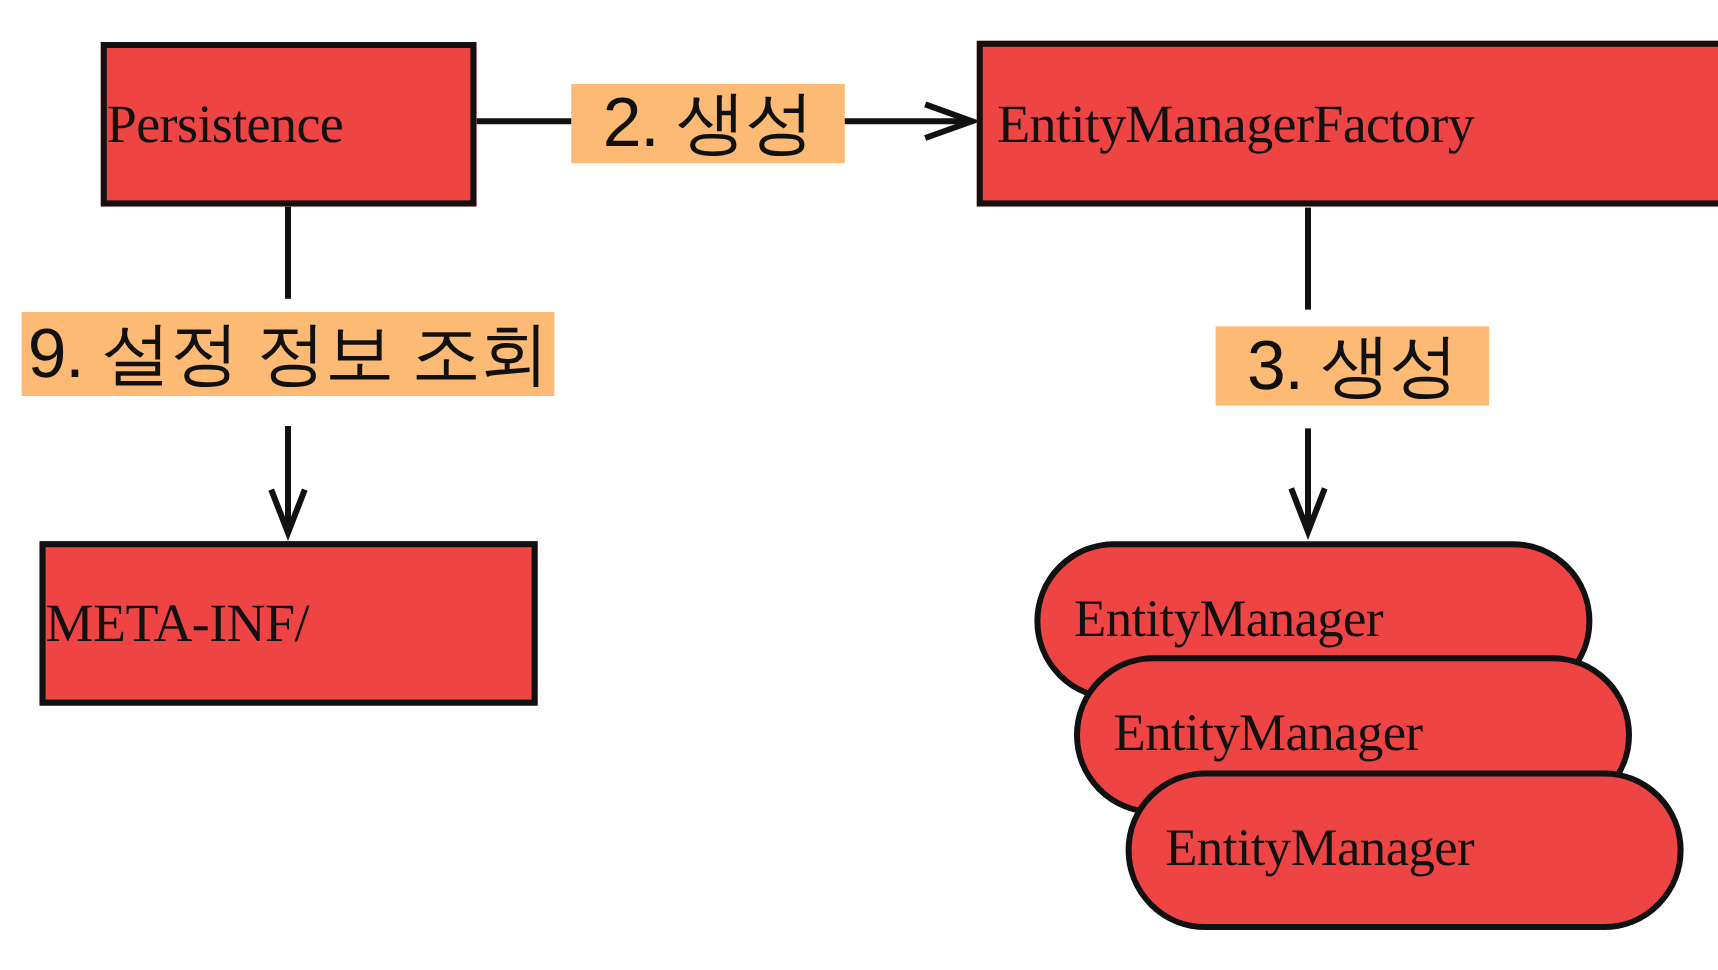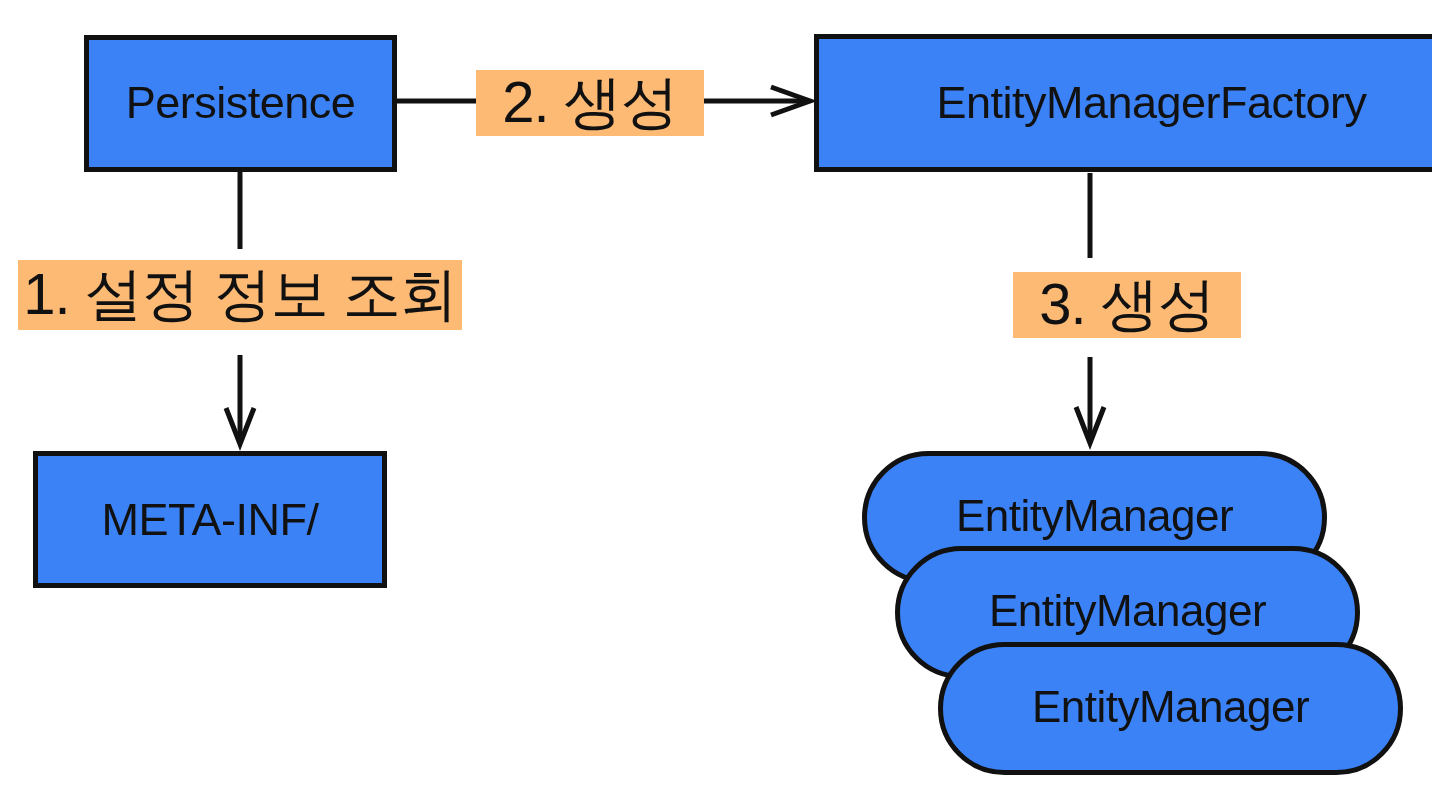--- a/index.html
+++ b/index.html
@@ -25,50 +25,50 @@
     z-index: 0;
   }
   svg.wires line, svg.wires polyline {
     stroke: #111111;
     stroke-width: 5;
     fill: none;
   }
   .node {
     position: absolute;
     box-sizing: border-box;
-    background: #3b82f6;
+    background: #ef4444;
     border: 5px solid #111111;
     display: flex;
     align-items: center;
-    justify-content: center;
     text-align: center;
+    font-family: Liberation Serif, serif;
   }
   .node span {
     font-size: 45px;
     font-weight: 300;
     letter-spacing: -0.5px;
     line-height: 1.25;
     white-space: pre-line;
   }
   .rect-persistence { left: 84px;  top: 35px;  width: 313px; height: 137px; z-index: 2; }
   .rect-emf         { left: 814px; top: 34px;  width: 663px; height: 138px; z-index: 2; padding-left: 12px; }
-  .rect-metainf     { left: 33px;  top: 451px; width: 354px; height: 137px; z-index: 2; }
+  .rect-metainf     { left: 33px;  top: 451px; width: 415px; height: 137px; z-index: 2; }
   .rect-metainf span { line-height: 57px; }
 
   .pill {
     border-radius: 67px;
     width: 465px;
     height: 133px;
   }
   .pill-1 { left: 862px; top: 451px; z-index: 1; }
   .pill-2 { left: 895px; top: 546px; z-index: 3; }
   .pill-3 { left: 938px; top: 642px; z-index: 5; }
   .pill span { font-size: 44px; }
   
-  .pill-1 span, .pill-2 span, .pill-3 span { transform: translateY(-2px); }
+  .pill-1 span, .pill-2 span, .pill-3 span { transform: translateY(-2px); margin-left: 28px; }
 
   .edge-label {
     position: absolute;
     display: flex;
     align-items: center;
     justify-content: center;
     text-align: center;
     font-size: 58px;
     font-weight: 300;
     letter-spacing: -1px;
@@ -115,17 +115,17 @@
   <div class="node pill pill-1">
     <span>EntityManager</span>
   </div>
   <div class="node pill pill-2">
     <span>EntityManager</span>
   </div>
   <div class="node pill pill-3">
     <span>EntityManager</span>
   </div>
 
-  <div class="edge-label edge-label-1">1. 설정 정보 조회</div>
+  <div class="edge-label edge-label-1">9. 설정 정보 조회</div>
   <div class="edge-label edge-label-2">2. 생성</div>
   <div class="edge-label edge-label-3">3. 생성</div>
 
 </div>
 
 </body></html>

